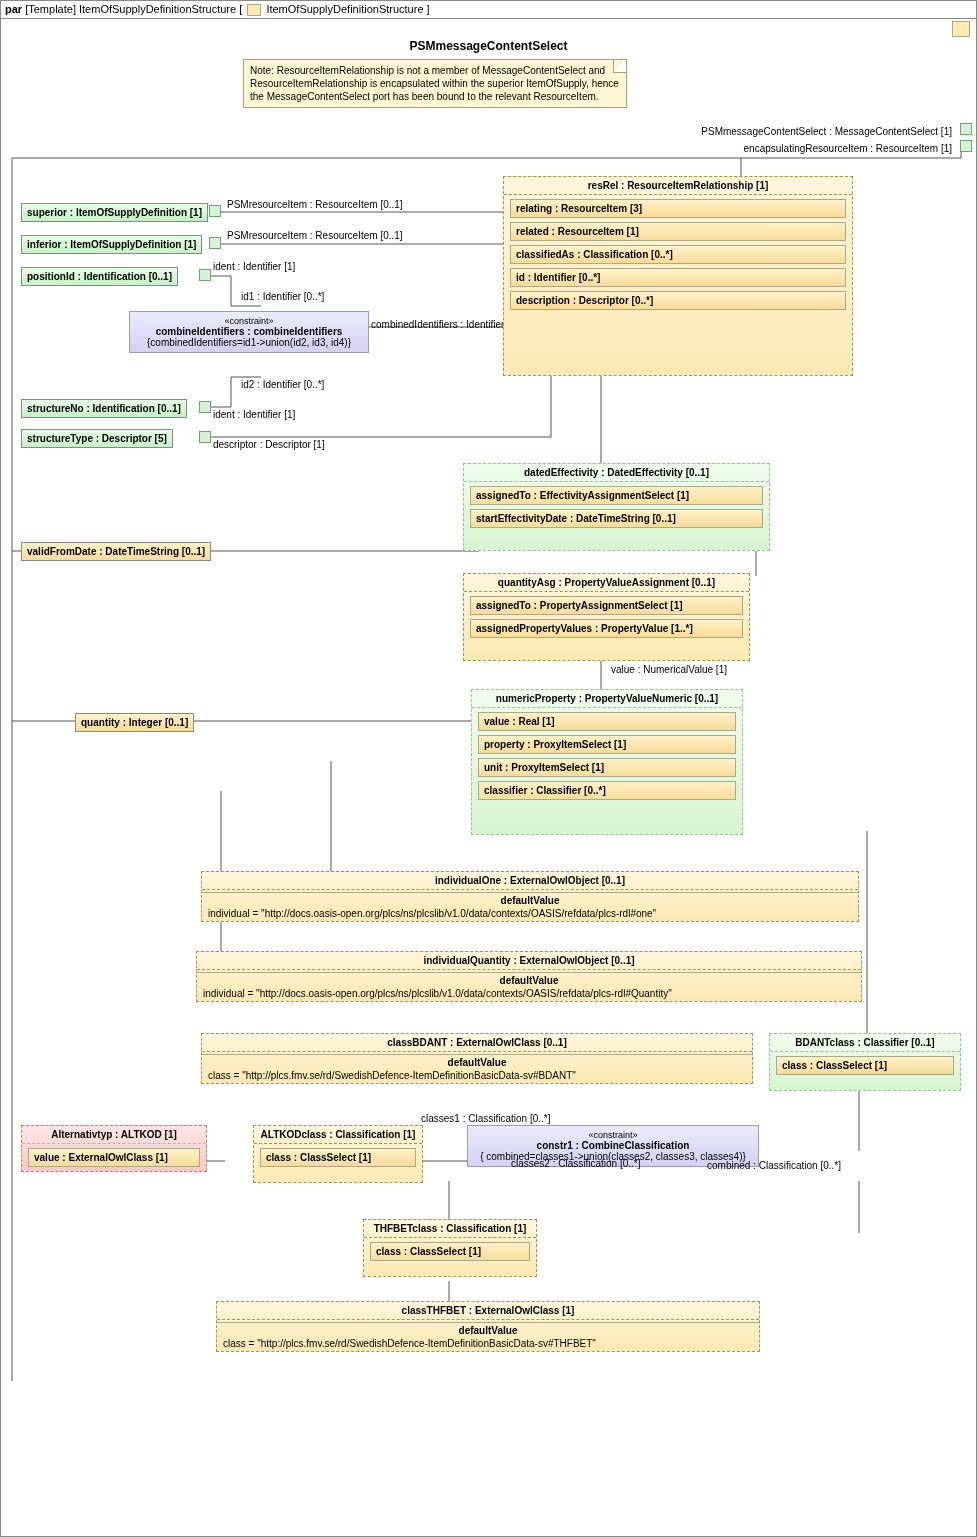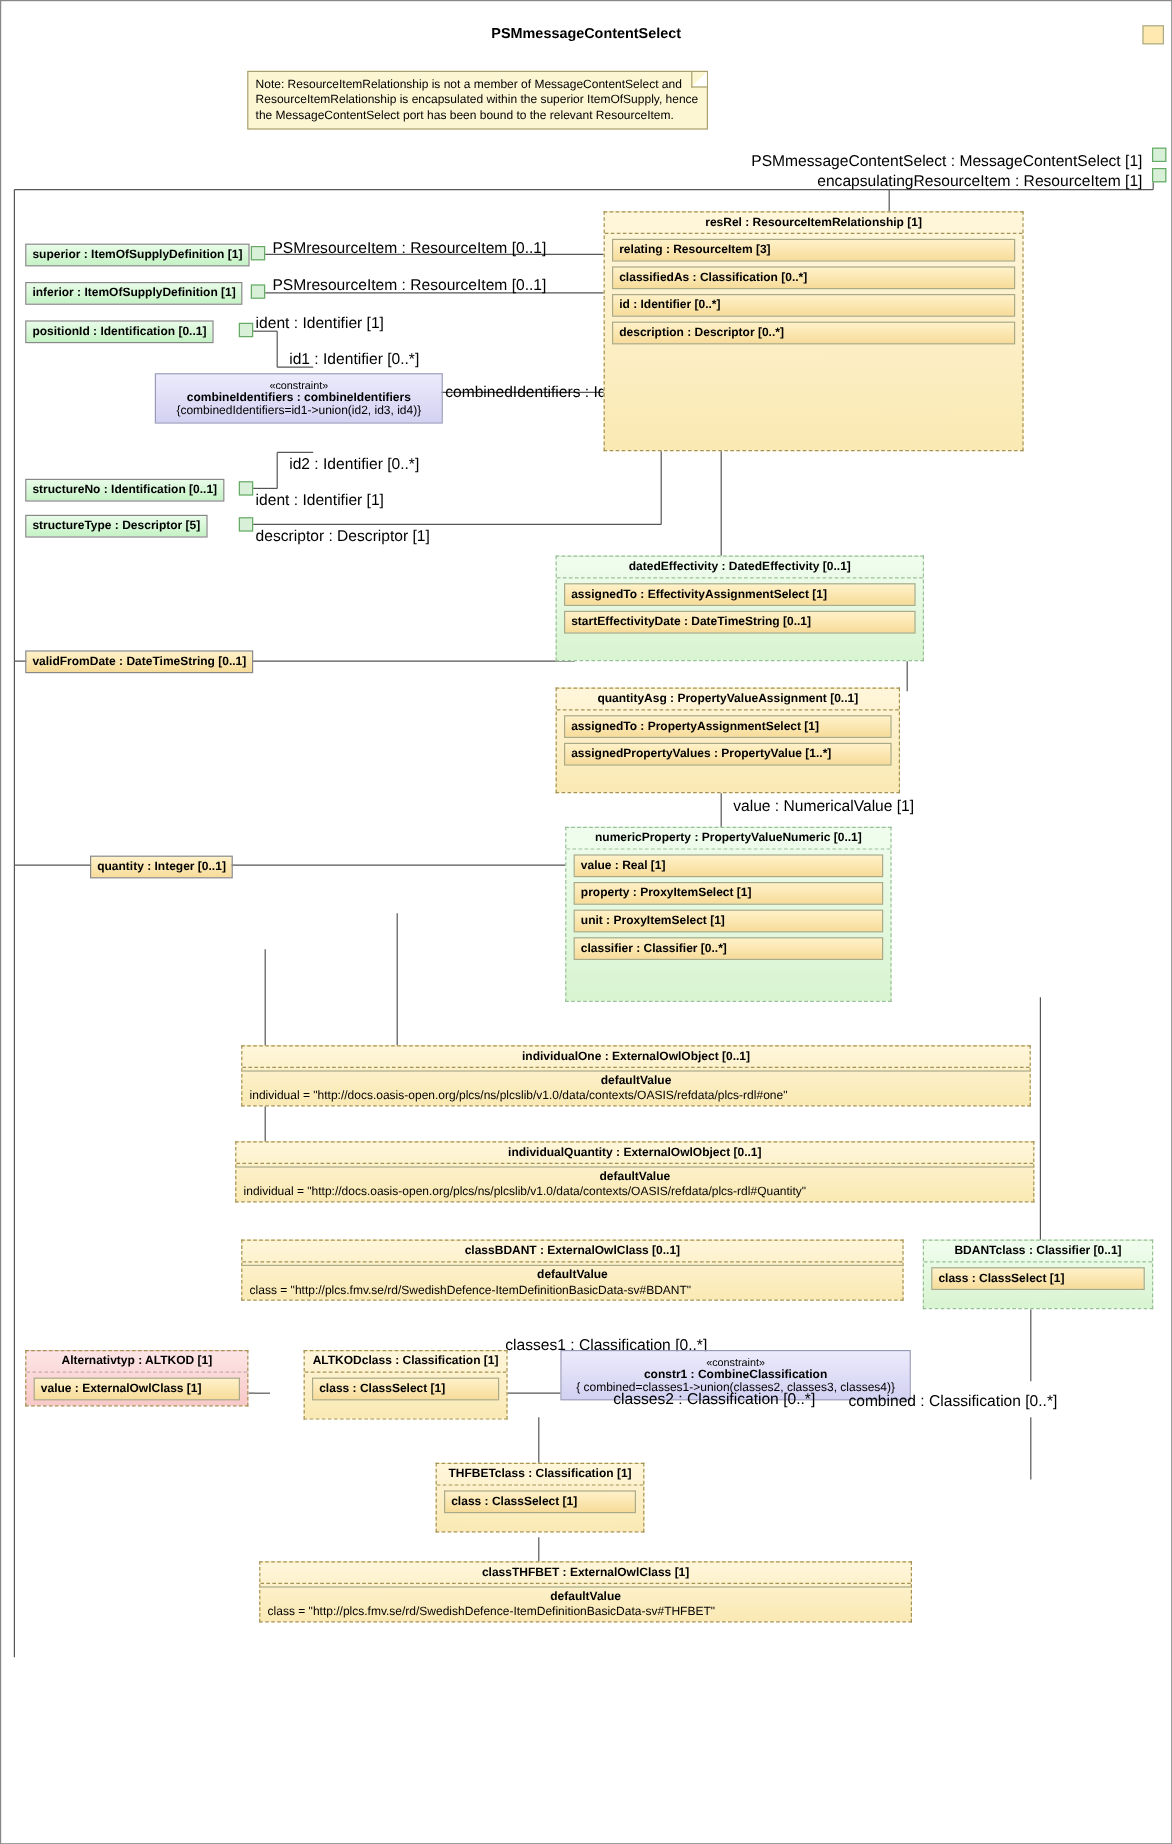--- a/index.html
+++ b/index.html
@@ -2,45 +2,54 @@
 <html><head>
 <meta charset="utf-8">
 <style>
   body { margin:0; font-family: Arial, sans-serif; font-size:11px; background:#fff; }
   .frame { position:relative; width:977px; height:1537px; border:1px solid #888; box-sizing:border-box; }
   .header { border-bottom:1px solid #888; padding:2px 4px; }
   .header b { font-weight:bold; }
   .icon-sm { display:inline-block; width:12px; height:10px; background:#ffe9b0; border:1px solid #aa8; vertical-align:middle; margin:0 2px; }
   .icon-corner { position:absolute; right:6px; top:20px; width:16px; height:14px; background:#ffe9b0; border:1px solid #aa8; }
   .title { text-align:center; font-weight:bold; margin-top:20px; font-size:12px; }
-  .note { position:absolute; background:#fdf6d3; border:1px solid #a9a070; padding:4px 6px; font-size:10px; line-height:1.3; }
+  .note { position:absolute; background:#fdf6d3; border:1px solid #a9a070; padding:4px 6px; font-size:10px; line-height:1.3;margin-left:37px; }
   .note::after { content:""; position:absolute; right:0; top:0; width:12px; height:12px; background:linear-gradient(135deg, #fdf6d3 50%, #fff 50%); border-left:1px solid #a9a070; border-bottom:1px solid #a9a070; }
   .box { position:absolute; border:1px solid #888; padding:3px 5px; font-weight:bold; font-size:10px; white-space:nowrap; }
   .mint   { background: linear-gradient(#e8fce8, #c5f2c5); }
   .peach  { background: linear-gradient(#fff1c8, #f7dc9a); }
   .group  { position:absolute; border:1px dashed #a59355; background:linear-gradient(#fff6db,#fae9b3); }
   .groupG { position:absolute; border:1px dashed #9ac09a; background:linear-gradient(#f0fdee,#d8f4d0); }
   .groupTitle { text-align:center; font-weight:bold; padding:3px 4px; border-bottom:1px dashed #a59355; font-size:10px; }
   .groupTitleG{ text-align:center; font-weight:bold; padding:3px 4px; border-bottom:1px dashed #9ac09a; font-size:10px; }
   .slot   { margin:4px 6px; border:1px solid #aa8; background:linear-gradient(#fff1c8,#f7dc9a); padding:3px 5px; font-weight:bold; font-size:10px; }
   .slotSub{ text-align:center; font-weight:bold; border-top:1px solid #aa8; margin-top:2px; padding-top:2px; font-size:10px;}
   .defTxt { font-weight:normal; font-size:10px; padding:2px 6px; }
-  .lbl    { position:absolute; font-size:13px; white-space:nowrap;text-align:right; }
+  .lbl    { position:absolute; font-size:10px; white-space:nowrap;text-align:right; }
   .port   { position:absolute; width:10px; height:10px; background:#d8f0d8; border:1px solid #6a6; }
   .constraint { position:absolute; border:1px solid #99b; background:linear-gradient(#ecebfb,#d3d1f2); text-align:center; padding:4px 6px; font-size:10px; }
   .constraint .stereo { font-size:9px; }
   .constraint .cname { font-weight:bold; }
   svg.lines { position:absolute; left:0; top:0; width:977px; height:1537px; pointer-events:none; }
   svg.lines line { stroke:#555; stroke-width:1; }
 </style>
 </head>
 <body>
 
 <div class="frame">
 
+  <div class="header">
+    <b>par</b>
+    <span>[Template]</span>
+    <span>ItemOfSupplyDefinitionStructure</span>
+    <span>[</span>
+    <span class="icon-sm"></span>
+    <span>ItemOfSupplyDefinitionStructure</span>
+    <span>]</span>
+  </div>
   <div class="icon-corner"></div>
 
   <div class="title">PSMmessageContentSelect</div>
 
   <div class="note" style="left:205px; top:58px; width:370px;">Note: ResourceItemRelationship is not a member of MessageContentSelect and ResourceItemRelationship is encapsulated within the superior ItemOfSupply, hence the MessageContentSelect port has been bound to the relevant ResourceItem.</div>
 
   <svg class="lines">
     <line x1="11" y1="157" x2="960" y2="157"></line>
     <line x1="960" y1="157" x2="960" y2="140"></line>
     <line x1="11" y1="157" x2="11" y2="1380"></line>
@@ -103,20 +112,21 @@
   <div class="port" style="left:198px; top:400px;"></div>
   <div class="lbl" style="left:212px; top:408px;">ident : Identifier [1]</div>
 
   <div class="box mint" style="left:20px; top:428px;"><span>structureType : Descriptor [5]</span></div>
   <div class="port" style="left:198px; top:430px;"></div>
   <div class="lbl" style="left:212px; top:438px;">descriptor : Descriptor [1]</div>
 
   <div class="group" style="left:502px; top:175px; width:348px; height:198px;">
     <div class="groupTitle">resRel : ResourceItemRelationship [1]</div>
     <div class="slot">relating : ResourceItem [3]</div>
+    <div class="slot">related : ResourceItem [1]</div>
     <div class="slot">classifiedAs : Classification [0..*]</div>
     <div class="slot">id : Identifier [0..*]</div>
     <div class="slot">description : Descriptor [0..*]</div>
   </div>
 
   <div class="groupG" style="left:462px; top:462px; width:305px; height:86px;">
     <div class="groupTitleG">datedEffectivity : DatedEffectivity [0..1]</div>
     <div class="slot">assignedTo : EffectivityAssignmentSelect [1]</div>
     <div class="slot">startEffectivityDate : DateTimeString [0..1]</div>
   </div>

